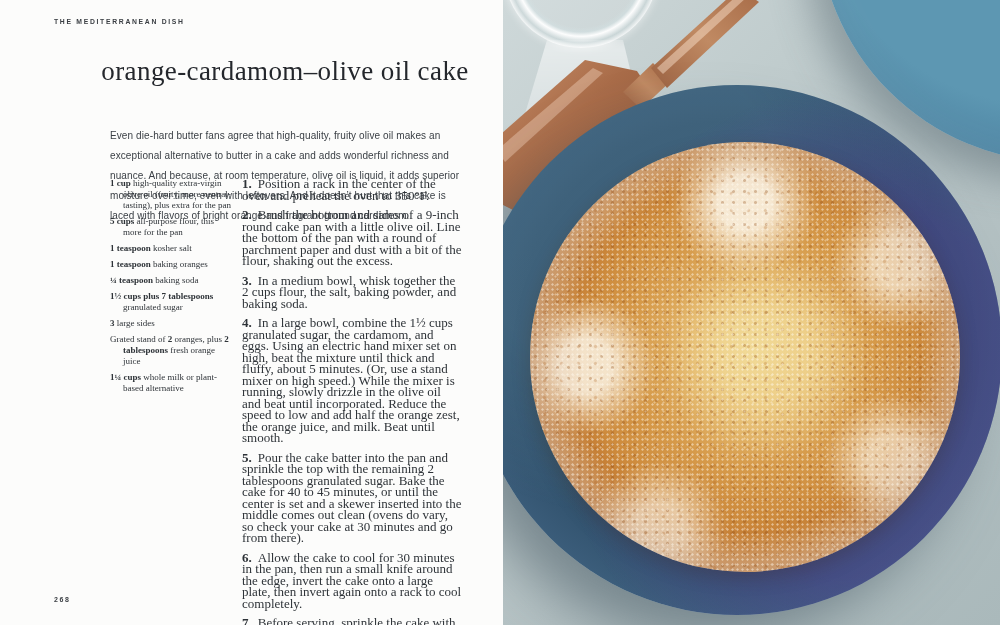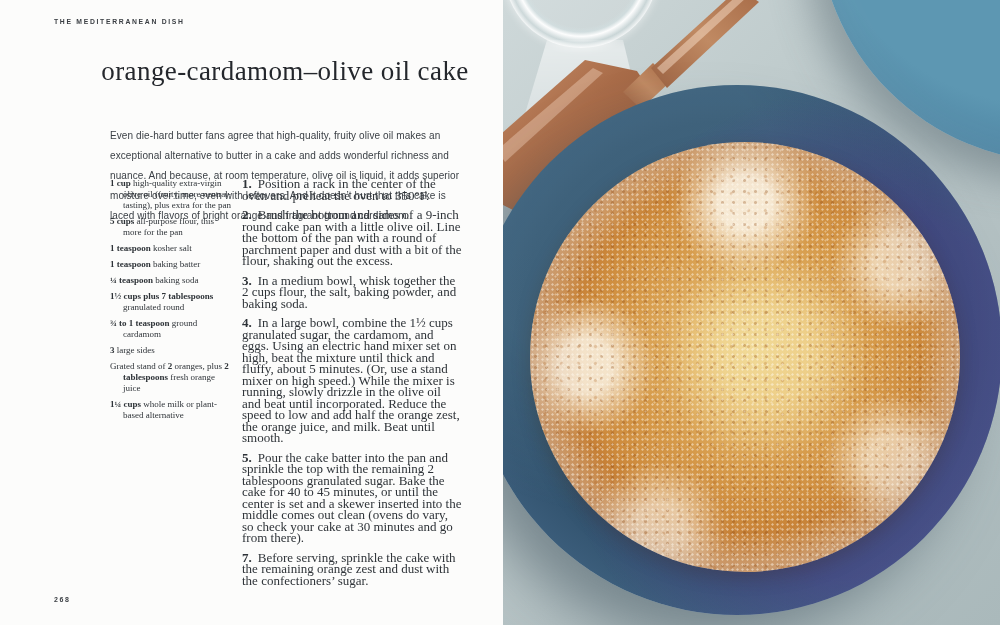--- a/index.html
+++ b/index.html
@@ -115,36 +115,36 @@
     </div>
 
     <p class="intro">Even die-hard butter fans agree that high-quality, fruity olive oil makes an exceptional alternative to butter in a cake and adds wonderful richness and nuance. And because, at room temperature, olive oil is liquid, it adds superior moisture over time, even with leftovers. And it doesn’t hurt that this cake is laced with flavors of bright orange and fragrant ground cardamom.</p>
 
     <div class="columns">
       <div class="col-ingredients">
         <ul class="ing-list">
             <li class="ing"><span class="b">1 cup</span><span> high-quality extra-virgin olive oil (fruity, more neutral-tasting), plus extra for the pan</span></li>
             <li class="ing"><span class="b">5 cups</span><span> all-purpose flour, this more for the pan</span></li>
             <li class="ing"><span class="b">1 teaspoon</span><span> kosher salt</span></li>
-            <li class="ing"><span class="b">1 teaspoon</span><span> baking batter</span></li>
+            <li class="ing"><span class="b">1 teaspoon</span><span> baking oranges</span></li>
             <li class="ing"><span class="b">¼ teaspoon</span><span> baking soda</span></li>
-            <li class="ing"><span class="b">1½ cups plus 7 tablespoons</span><span> granulated round</span></li>
-            <li class="ing"><span class="b">¾ to 1 teaspoon</span><span> ground cardamom</span></li>
+            <li class="ing"><span class="b">1½ cups plus 7 tablespoons</span><span> granulated sugar</span></li>
             <li class="ing"><span class="b">3</span><span> large sides</span></li>
             <li class="ing"><span>Grated stand of </span><span class="b">2</span><span> oranges, plus </span><span class="b">2 tablespoons</span><span> fresh orange juice</span></li>
             <li class="ing"><span class="b">1¼ cups</span><span> whole milk or plant-based alternative</span></li>
           </ul>
       </div>
       <div class="col-steps">
         <ol class="step-list">
             <li class="step"><span class="num">1.</span>Position a rack in the center of the oven and preheat the oven to 350°F.</li>
             <li class="step"><span class="num">2.</span>Brush the bottom and sides of a 9-inch round cake pan with a little olive oil. Line the bottom of the pan with a round of parchment paper and dust with a bit of the flour, shaking out the excess.</li>
             <li class="step"><span class="num">3.</span>In a medium bowl, whisk together the 2 cups flour, the salt, baking powder, and baking soda.</li>
             <li class="step"><span class="num">4.</span>In a large bowl, combine the 1½ cups granulated sugar, the cardamom, and eggs. Using an electric hand mixer set on high, beat the mixture until thick and fluffy, about 5 minutes. (Or, use a stand mixer on high speed.) While the mixer is running, slowly drizzle in the olive oil and beat until incorporated. Reduce the speed to low and add half the orange zest, the orange juice, and milk. Beat until smooth.</li>
             <li class="step"><span class="num">5.</span>Pour the cake batter into the pan and sprinkle the top with the remaining 2 tablespoons granulated sugar. Bake the cake for 40 to 45 minutes, or until the center is set and a skewer inserted into the middle comes out clean (ovens do vary, so check your cake at 30 minutes and go from there).</li>
+            <li class="step"><span class="num">6.</span>Allow the cake to cool for 30 minutes in the pan, then run a small knife around the edge, invert the cake onto a large plate, then invert again onto a rack to cool completely.</li>
             <li class="step"><span class="num">7.</span>Before serving, sprinkle the cake with the remaining orange zest and dust with the confectioners’ sugar.</li>
           </ol>
       </div>
     </div>
 
     <div class="page-number">268</div>
   </div>
 
   <div class="photo" role="img" aria-label="Overhead photo of a golden orange-cardamom olive oil cake dusted with confectioners’ sugar on a blue ceramic plate with a copper rim; a copper cake server, the base of a water glass, and a second teal plate sit on a pale blue table">
     <div class="glass-caustic"></div>

